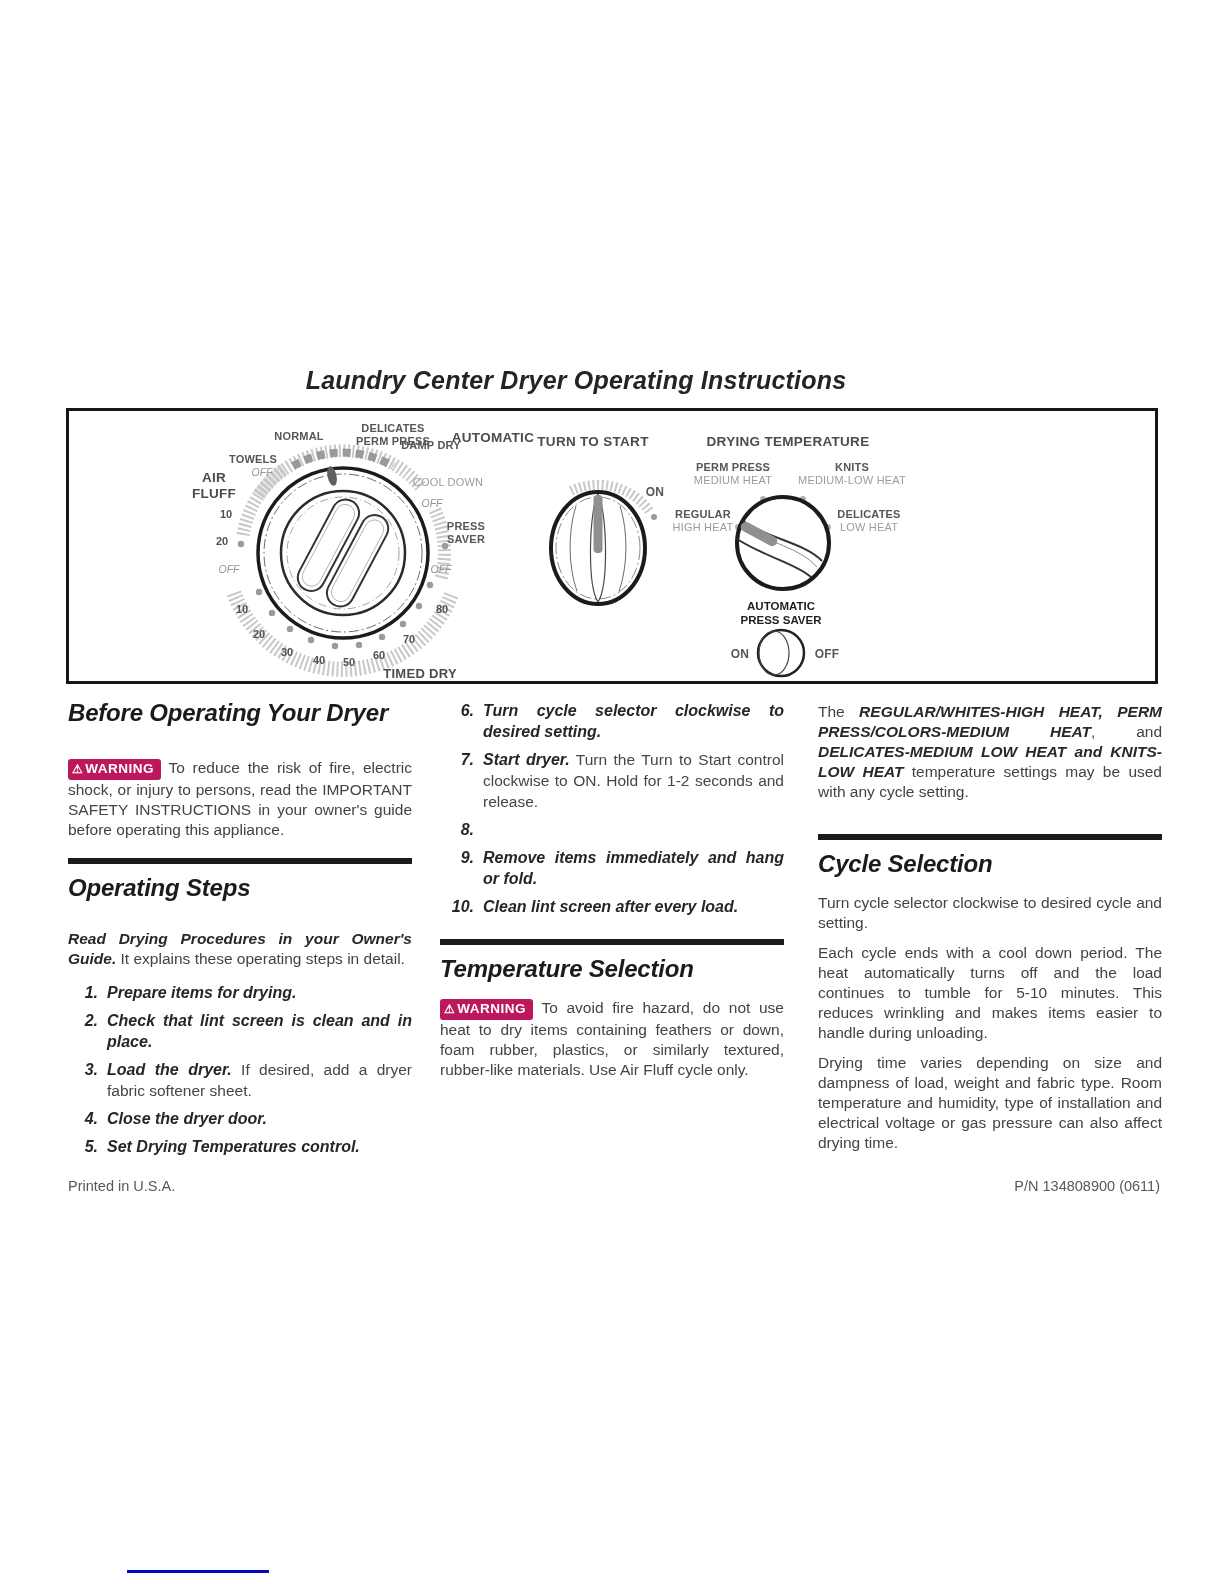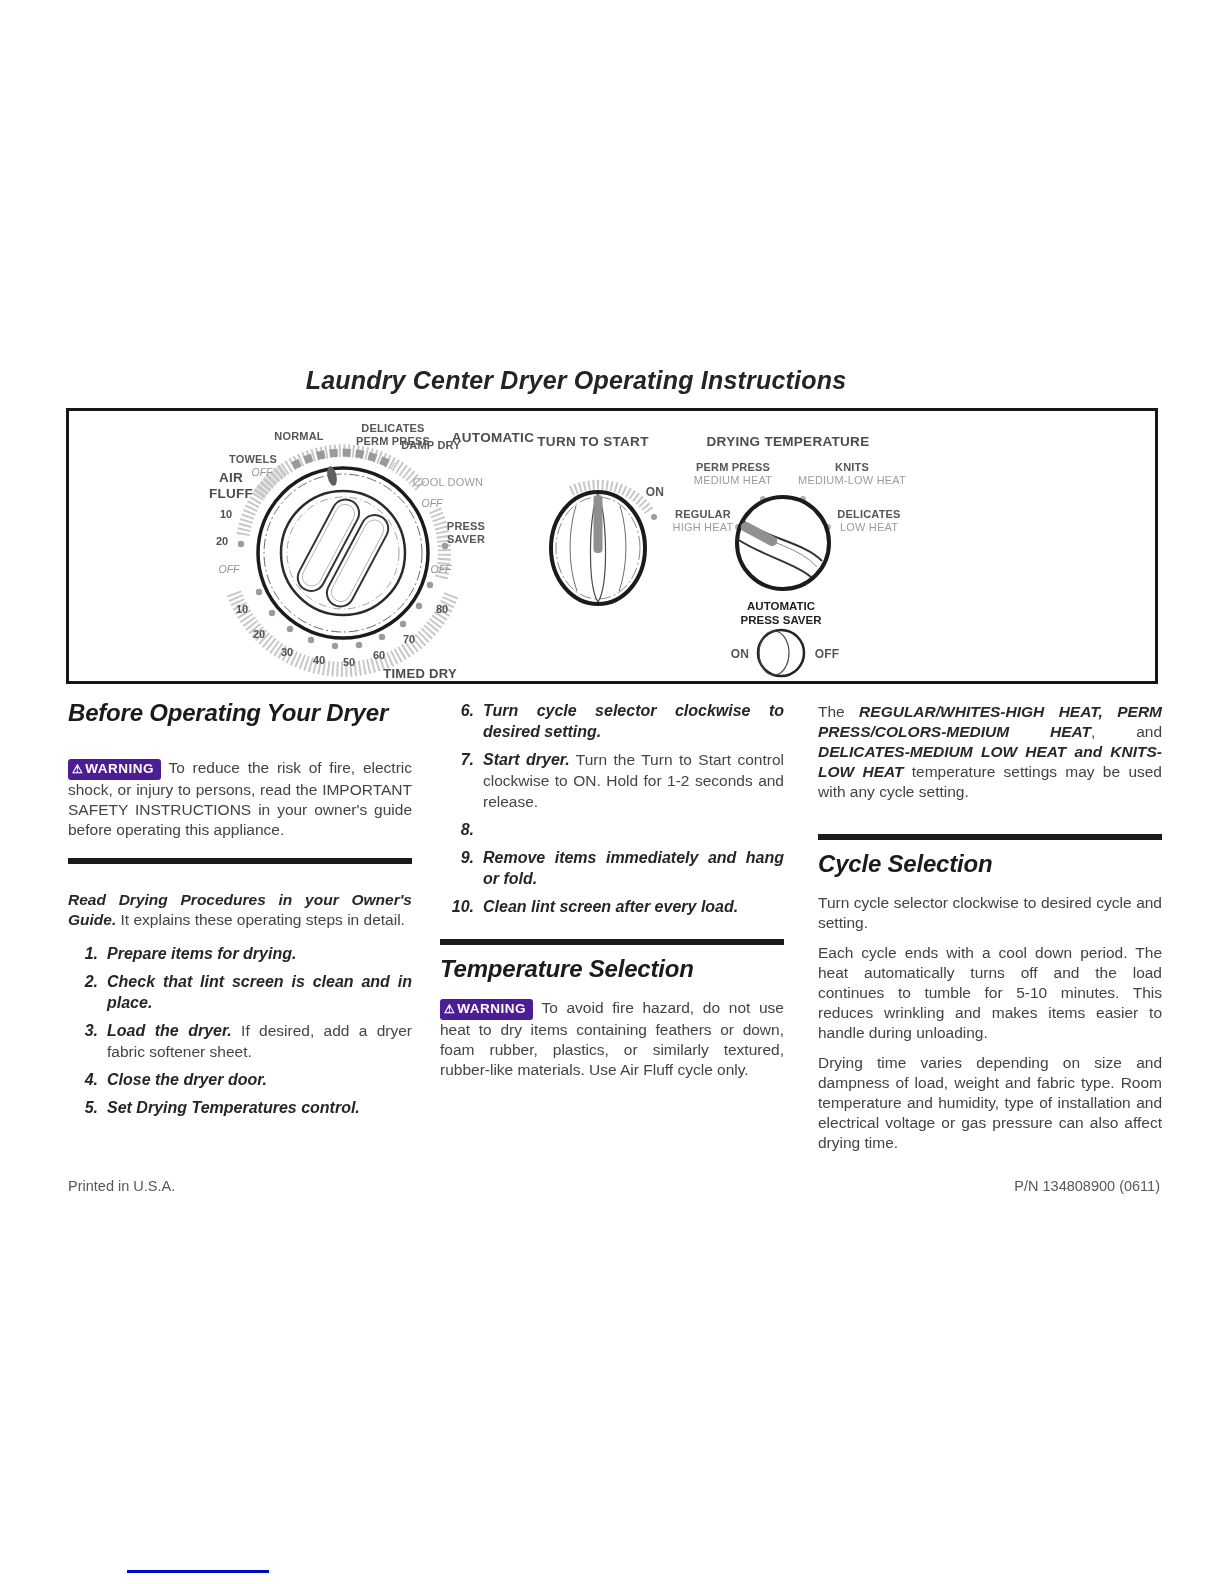--- a/index.html
+++ b/index.html
@@ -26,21 +26,21 @@
   .col { position:absolute; width:344px; font-size:15.5px; line-height:20px;
          text-align:justify; color:#434343; }
   .col1 { left:68px;  top:698px; }
   .col2 { left:440px; top:700px; }
   .col3 { left:818px; top:702px; }
   h2.sect { font-size:24px; font-style:italic; font-weight:bold; color:#1b1b1b;
             margin:0; letter-spacing:-.2px; line-height:30px; text-align:left; }
   .lead { font-weight:bold; font-style:italic; color:#282828; }
   .para { margin:0; }
   .bar { height:6px; background:#1b1b1b; }
-  .wbadge { display:inline-block; background:#4c1d95; color:#ffffff; font-weight:bold;
+  .wbadge { display:inline-block; background:#be185d; color:#ffffff; font-weight:bold;
             font-style:normal; font-size:13.5px; padding:1px 7px 2px 4px; border-radius:3px;
             letter-spacing:.5px; line-height:17px; }
   .wicon { font-size:12px; margin-right:2px; }
   .steps { }
   .step { display:flex; margin-bottom:7px; }
   .step .num { flex:0 0 30px; text-align:right; margin-right:9px; font-weight:bold;
                font-style:italic; color:#262626; font-size:16px; line-height:21px; }
   .col2 .step .num { flex-basis:34px; }
   .step .body { flex:1; text-align:justify; line-height:21px; }
   .step .sb { font-weight:bold; font-style:italic; color:#262626; font-size:16px; }
@@ -120,21 +120,21 @@
           <rect x="-20" y="-5" width="40" height="10" rx="5" fill="#909090"></rect>
         </g>
       </g>
 
       <g>
         <circle cx="712" cy="242" r="23" fill="#ffffff" stroke="#222222" stroke-width="2.5"></circle>
         <ellipse cx="705" cy="242" rx="15" ry="22" fill="none" stroke="#444444" stroke-width="1.2"></ellipse>
       </g>
     </svg>
 
-    <div class="plabel lab-big" style="left:145px;top:75px;margin-left:17px;">
+    <div class="plabel lab-big" style="left:145px;top:75px;">
         <span class="sub">AIR</span>
         <span class="sub">FLUFF</span>
       </div>
     <div class="plabel lab-off" style="left:193px;top:61px;">OFF</div>
     <div class="plabel lab-dark" style="left:184px;top:48px;">TOWELS</div>
     <div class="plabel lab-dark" style="left:230px;top:25px;">NORMAL</div>
     <div class="plabel lab-dark" style="left:324px;top:24px;">
         <span class="sub">DELICATES</span>
         <span class="sub">PERM PRESS</span>
       </div>
@@ -185,20 +185,21 @@
         <span class="sub">PRESS SAVER</span>
       </div>
     <div class="plabel lab-dark" style="left:671px;top:243px;font-size:12px;">ON</div>
     <div class="plabel lab-dark" style="left:758px;top:243px;font-size:12px;">OFF</div>
   </div>
 
   <div class="col col1">
     <h2 class="sect">Before Operating Your Dryer</h2>
     <p class="para" style="margin-top:30px;"><span class="wbadge"><span class="wicon">⚠</span><span>WARNING</span></span><span> To reduce the risk of fire, electric shock, or injury to persons, read the IMPORTANT SAFETY INSTRUCTIONS in your owner's guide before operating this appliance.</span></p>
     <div class="bar" style="margin-top:18px;"></div>
+    <h2 class="sect" style="margin-top:9px;">Operating Steps</h2>
     <p class="para" style="margin-top:26px;"><span class="lead">Read Drying Procedures in your Owner's Guide.</span><span> It explains these operating steps in detail.</span></p>
     <div class="steps" style="margin-top:13px;">
       <div class="step">
           <span class="num">1.</span>
           <span class="body"><span class="sb">Prepare items for drying.</span><span class="srest"></span></span>
         </div>
       <div class="step">
           <span class="num">2.</span>
           <span class="body"><span class="sb">Check that lint screen is clean and in place.</span><span class="srest"></span></span>
         </div>

